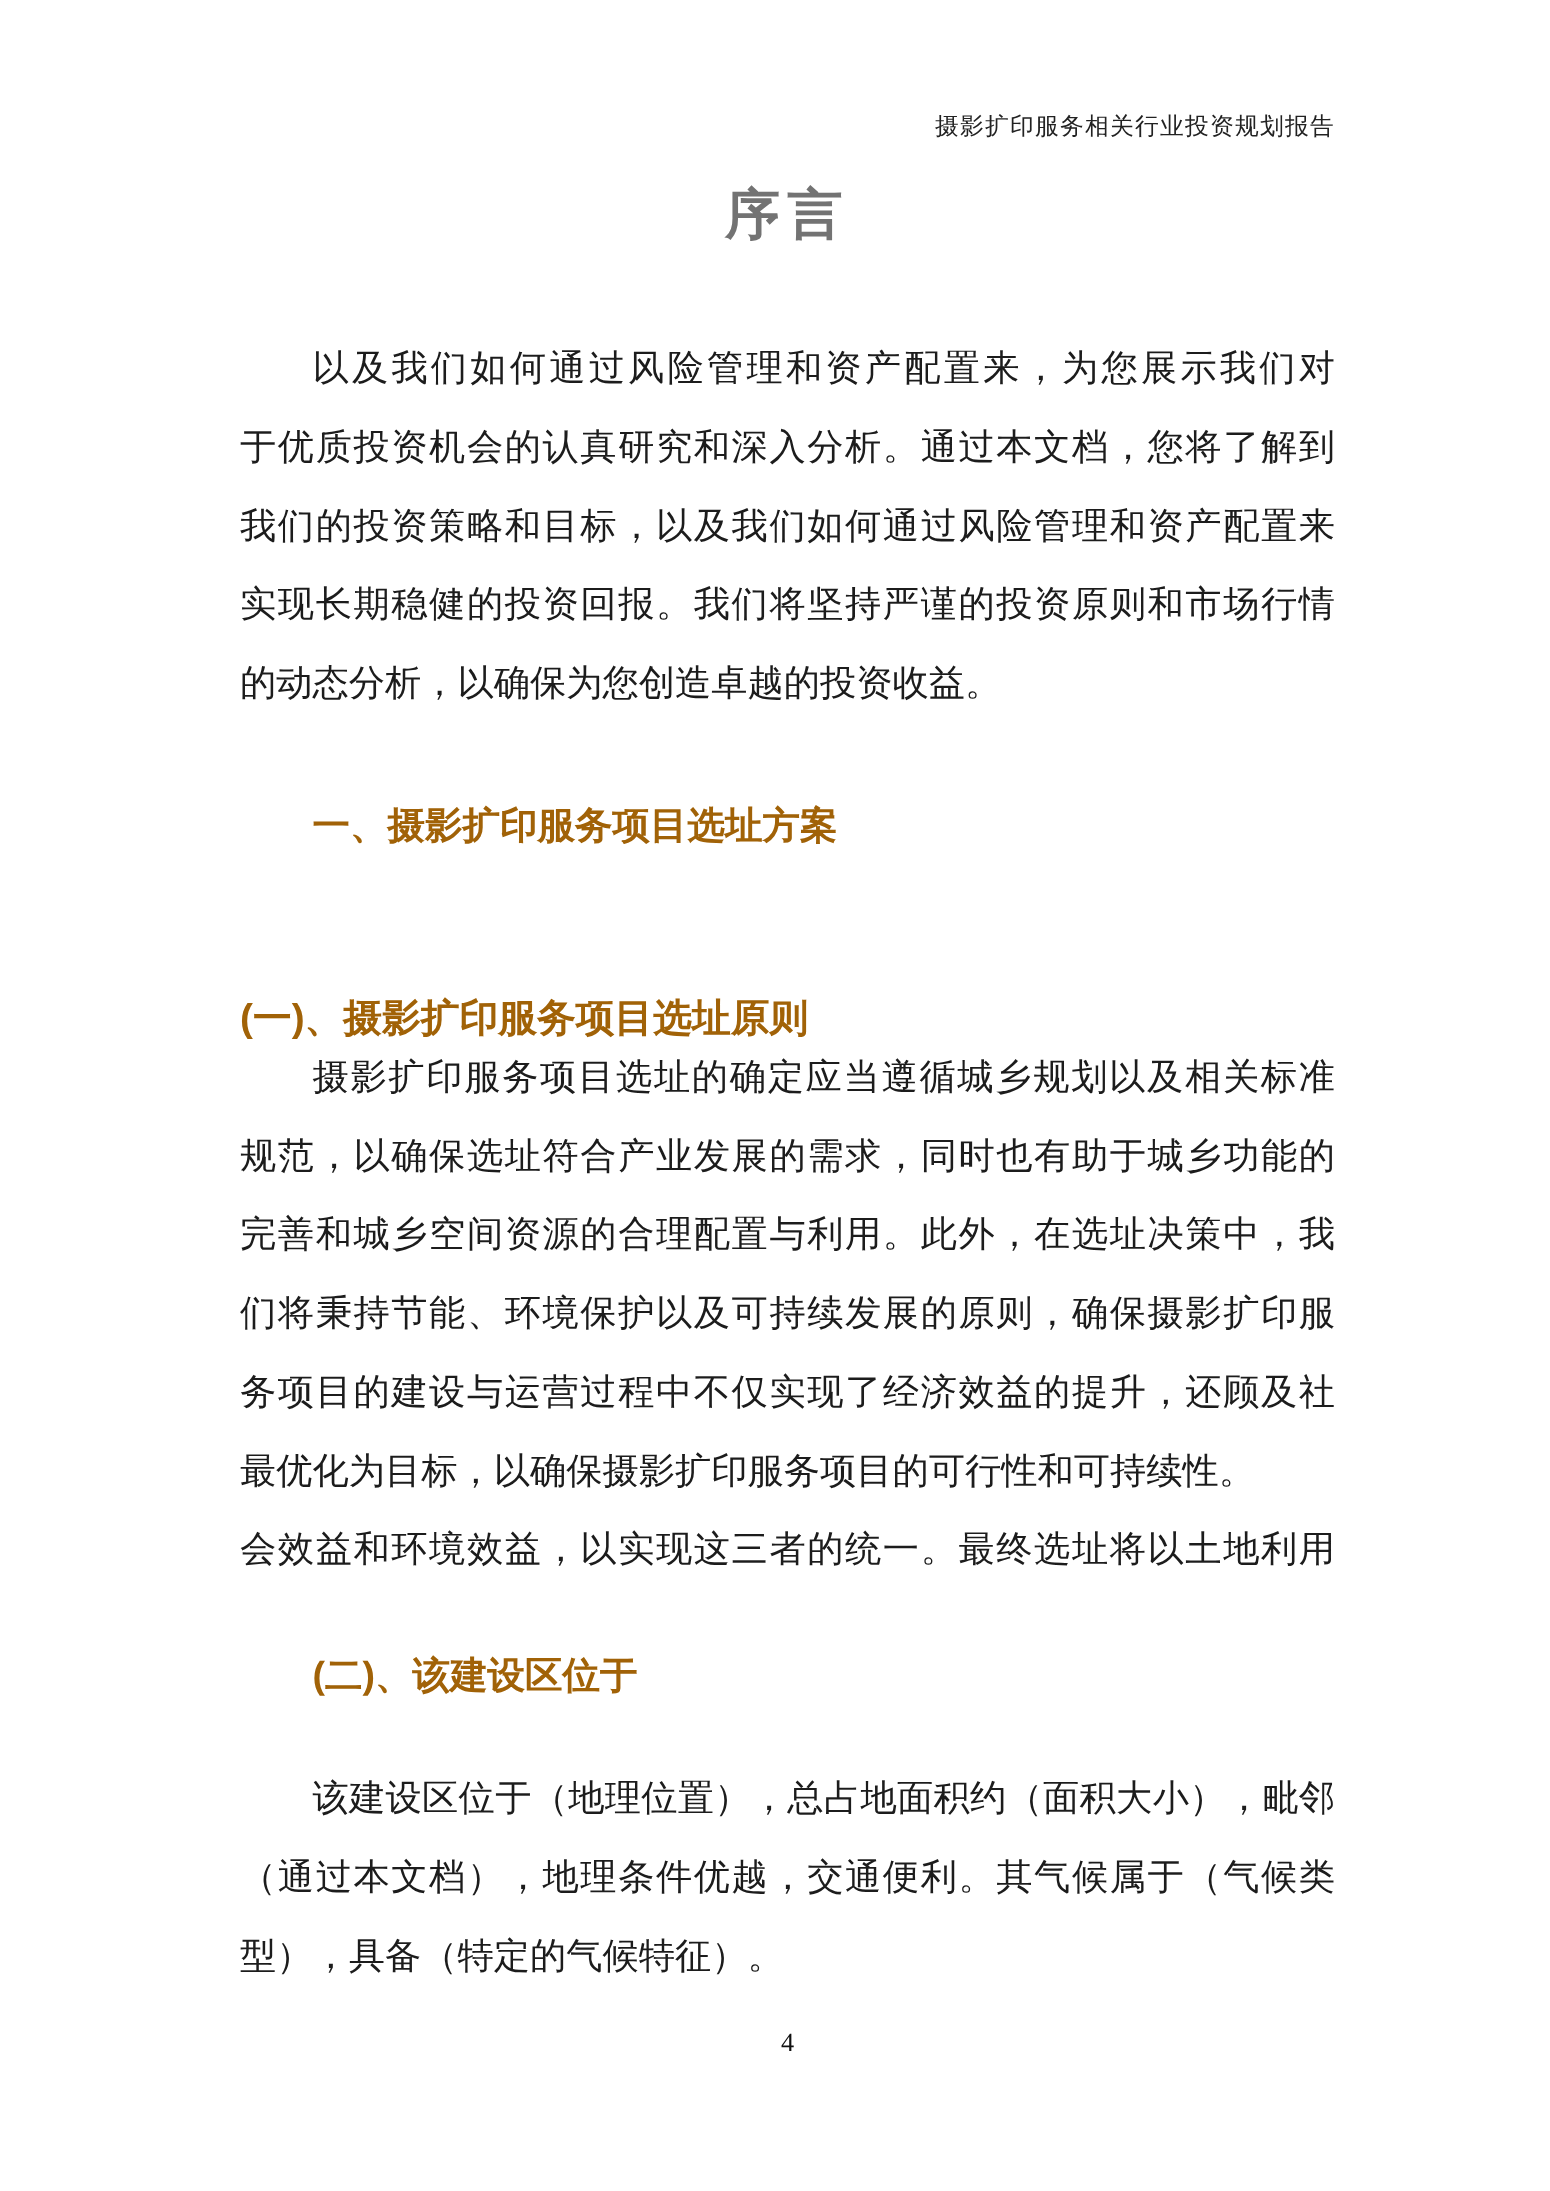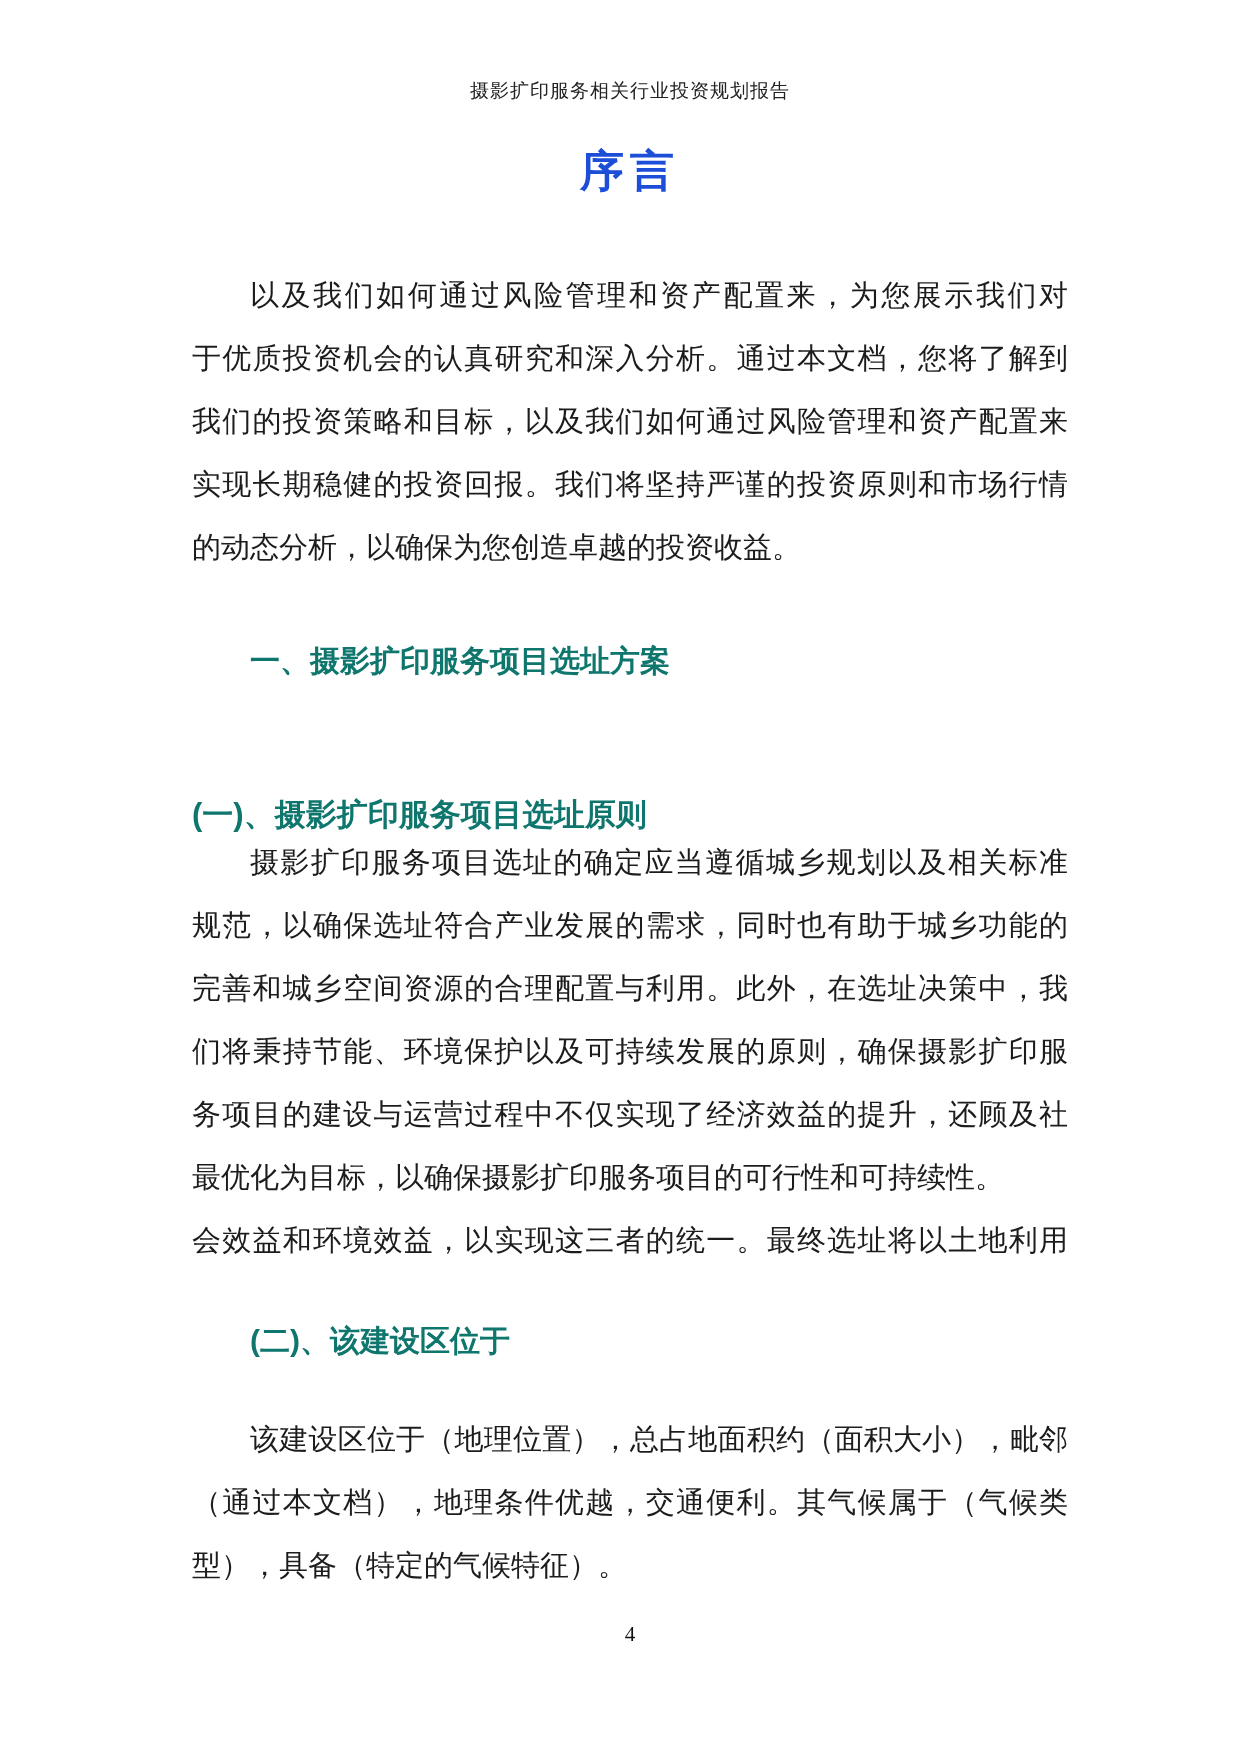--- a/index.html
+++ b/index.html
@@ -22,36 +22,36 @@
     position: absolute;
     left: 192px;
     top: 0;
     width: 876px;
     height: 100%;
   }
   .doc-header {
     position: absolute;
     left: 0;
     width: 100%;
-    top: 78px;
-    text-align: center;
+    top: 88px;
+    text-align: right;
     font-size: 19px;
     letter-spacing: 1px;
     color: #222;
   }
   .doc-title {
     position: absolute;
     left: 0;
     width: 100%;
     top: 142px;
     text-align: center;
     font-size: 44px;
     font-weight: bold;
     letter-spacing: 6px;
-    color: #1d4ed8;
+    color: #737373;
   }
   .para {
     position: absolute;
     left: 0;
     width: 100%;
     font-size: 29px;
     line-height: 63px;
   }
   .pline {
     text-align: justify;
@@ -64,21 +64,21 @@
   .pline.last {
     text-align: left;
     text-align-last: left;
   }
   .heading {
     position: absolute;
     left: 0;
     width: 100%;
     font-family: "Liberation Sans", sans-serif;
     font-weight: bold;
-    color: #0f766e;
+    color: #a16207;
     white-space: nowrap;
   }
   .heading.level-1,
   .heading.level-3 {
     font-size: 30px;
     line-height: 38px;
     padding-left: 58px;
     box-sizing: border-box;
   }
   .heading.level-2 {

